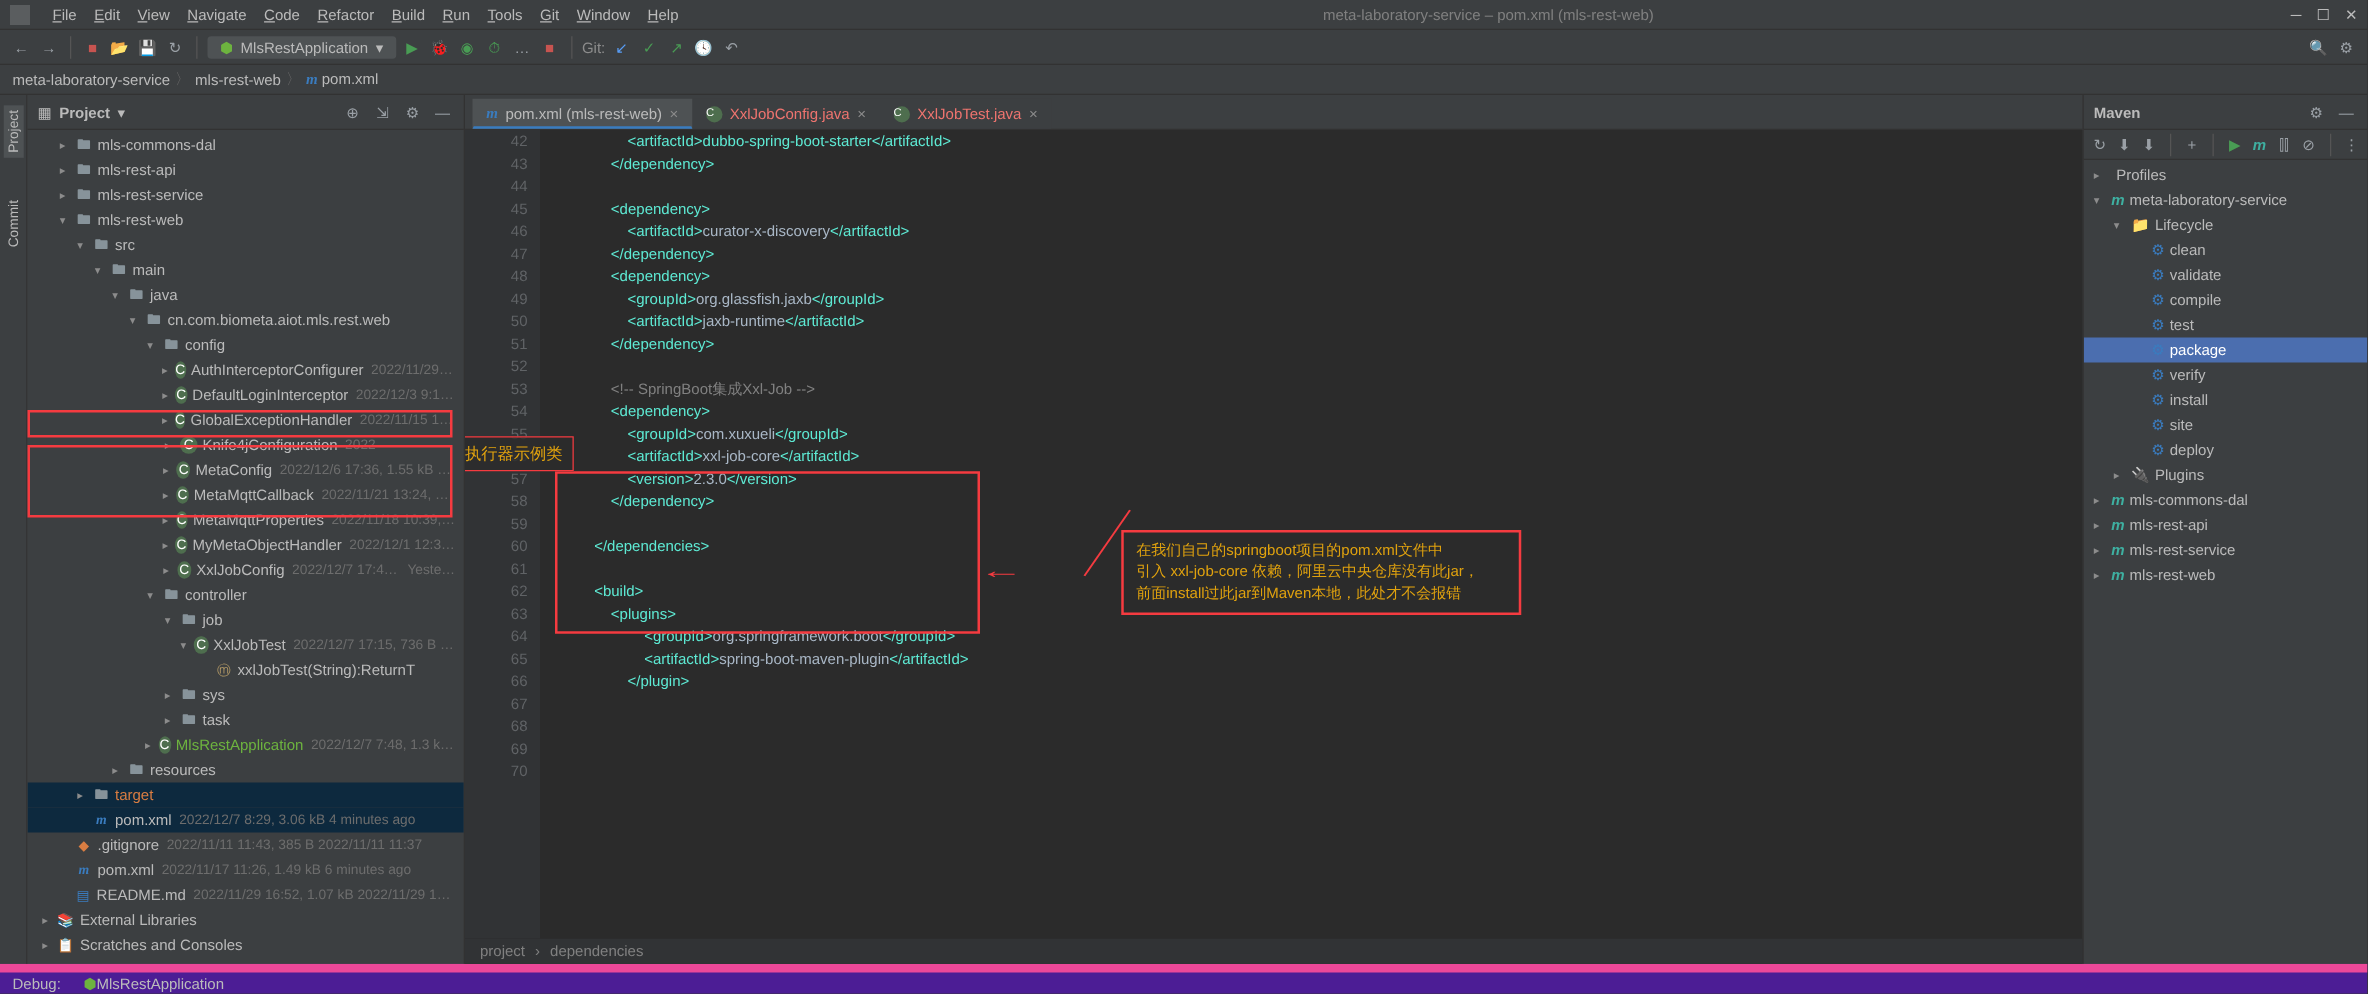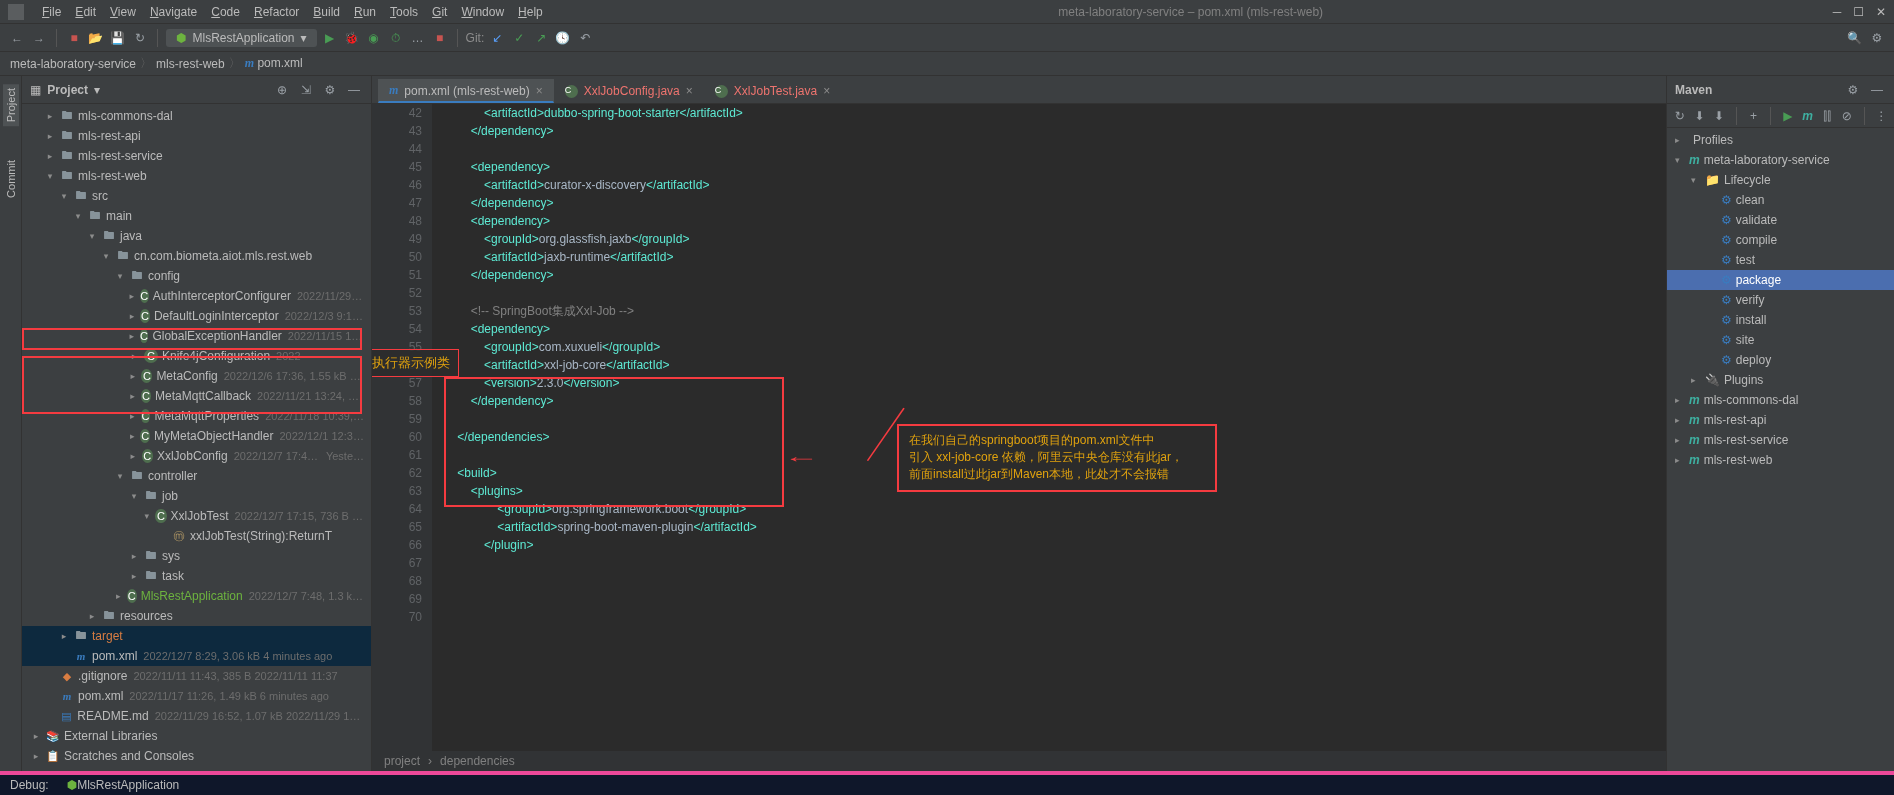--- a/index.html
+++ b/index.html
@@ -36,37 +36,37 @@
 .tree-row .name { color: #bbbbbb; }
 .tree-row .meta { color: #6d6d6d; font-size: 11px; margin-left: 6px; overflow: hidden; text-overflow: ellipsis; }
 .highlight-red { color: #ee746f; }
 .folder-ico { color: #87939a; }
 .class-ico { background: #4e6e4e; color: #fff; border-radius: 50%; width: 13px; height: 13px; font-size: 9px; }
 .editor-area { flex: 1; background: #2b2b2b; display: flex; flex-direction: column; position: relative; }
 .editor-tabs { height: 28px; display: flex; align-items: flex-end; border-bottom: 1px solid #323232; background: #3c3f41; padding-left: 6px; }
 .editor-tab { height: 24px; padding: 0 10px; display: flex; align-items: center; gap: 6px; background: #3c3f41; border: 1px solid transparent; cursor: pointer; }
 .editor-tab.active { background: #4e5254; border-bottom: 2px solid #3a7cbf; }
 .editor-tab .close { color: #8c8c8c; }
-.editor-body { flex: 1; display: flex; font-family: "Consolas","Courier New",monospace; font-size: 13px; overflow: hidden; position: relative; }
+.editor-body { flex: 1; display: flex; font-family: "Consolas","Courier New",monospace; font-size: 13px; overflow: hidden; position: relative; gap: 18px; }
 .gutter { width: 60px; background: #313335; text-align: right; padding-right: 10px; color: #606366; }
 .gutter div { height: 18px; line-height: 18px; position: relative; }
 .code { flex: 1; padding-left: 12px; color: #a9b7c6; }
 .code div { height: 18px; line-height: 18px; white-space: pre; }
 .tag { color: #5eead4; }
 .comment { color: #808080; }
 .annotation-box-1 { position: absolute; border: 2px solid #F53B40; pointer-events: none; }
 .annotation-text-1 { position: absolute; color: #e0a20e; font-size: 13px; font-weight: 500; background: transparent; padding: 2px 4px; z-index: 10; }
 .annotation-box-1.a1 { left: 22px; top: 328px; width: 340px; height: 22px; }
 .annotation-box-1.a2 { left: 22px; top: 356px; width: 340px; height: 58px; }
 .code-box-1 { position: absolute; left: 72px; top: 273px; width: 340px; height: 130px; border: 2px solid #F53B40; pointer-events: none; }
 .code-box-2 { position: absolute; left: 525px; top: 320px; width: 320px; height: 68px; border: 2px solid #F53B40; pointer-events: none; }
 .maven-panel { width: 228px; background: #3c3f41; border-left: 1px solid #323232; display: flex; flex-direction: column; }
 .maven-tree-row { display: flex; align-items: center; height: 20px; padding-left: 6px; cursor: pointer; gap: 4px; }
 .maven-tree-row.sel { background: #4b6eaf; color: #fff; }
-.status-bar { height: 24px; background: #0f172a; border-top: 4px solid #ec4899; display: flex; align-items: center; padding: 0 10px; }
+.status-bar { height: 24px; background: #4c1d95; border-top: 7px solid #ec4899; display: flex; align-items: center; padding: 0 10px; }
 .breadcrumb-editor { height: 20px; background: #313335; color: #808080; display: flex; align-items: center; padding: 0 12px; gap: 8px; font-size: 12px; }
 .red-arrow { position: absolute; color: #F53B40; font-size: 18px; z-index: 5; }
 .pom-ico { color: #3a7cbf; font-weight: bold; font-style: italic; font-family: serif; }
 </style>
 </head>
 <body>
 
 <div class="titlebar">
   <div class="logo"></div>
   <div class="menu" id="menu">

